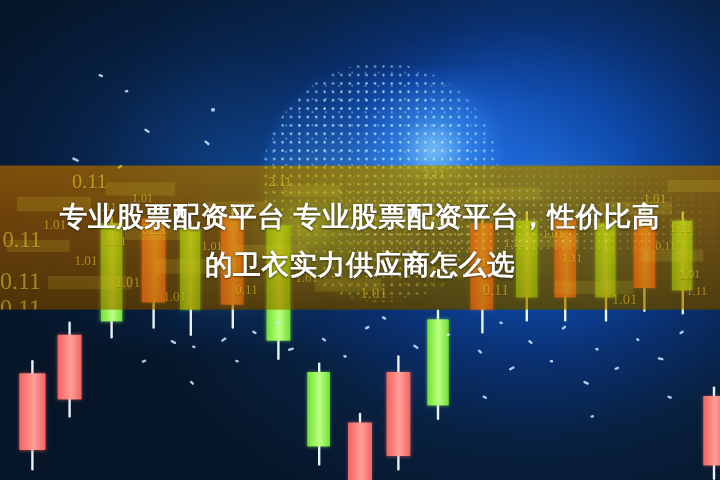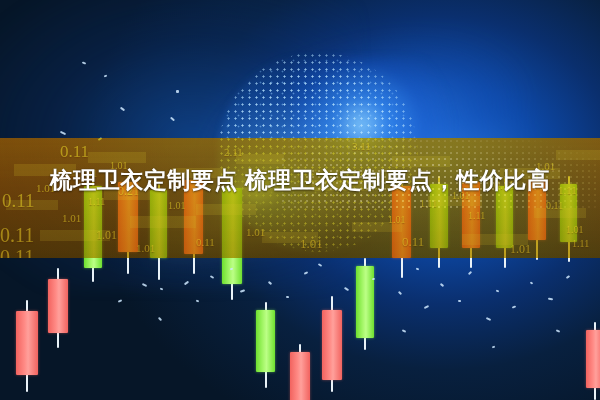--- a/index.html
+++ b/index.html
@@ -306,16 +306,17 @@
       <div class="gb-num" style="left: 558px; top: 46px; font-size: 11px;">1.11</div>
       <div class="gb-num" style="left: 566px; top: 86px; font-size: 10px;">1.01</div>
       <div class="gb-num" style="left: 572px; top: 100px; font-size: 10px;">1.11</div>
       <div class="gb-num" style="left: 546px; top: 62px; font-size: 10px;">0.11</div>
     </div>
   <div class="gold-band" id="gold-band">
     <div class="gb-dots"></div>
   </div>
 
   <div class="headline">
-    <span class="l1">梳理卫衣定制要点 梳理卫衣定制要点，性价比高</span>
+    <span class="l1">专业股票配资平台 专业股票配资平台，性价比高</span>
+    <span class="l2">的卫衣实力供应商怎么选</span>
   </div>
 
 </div>
 
 </body></html>

